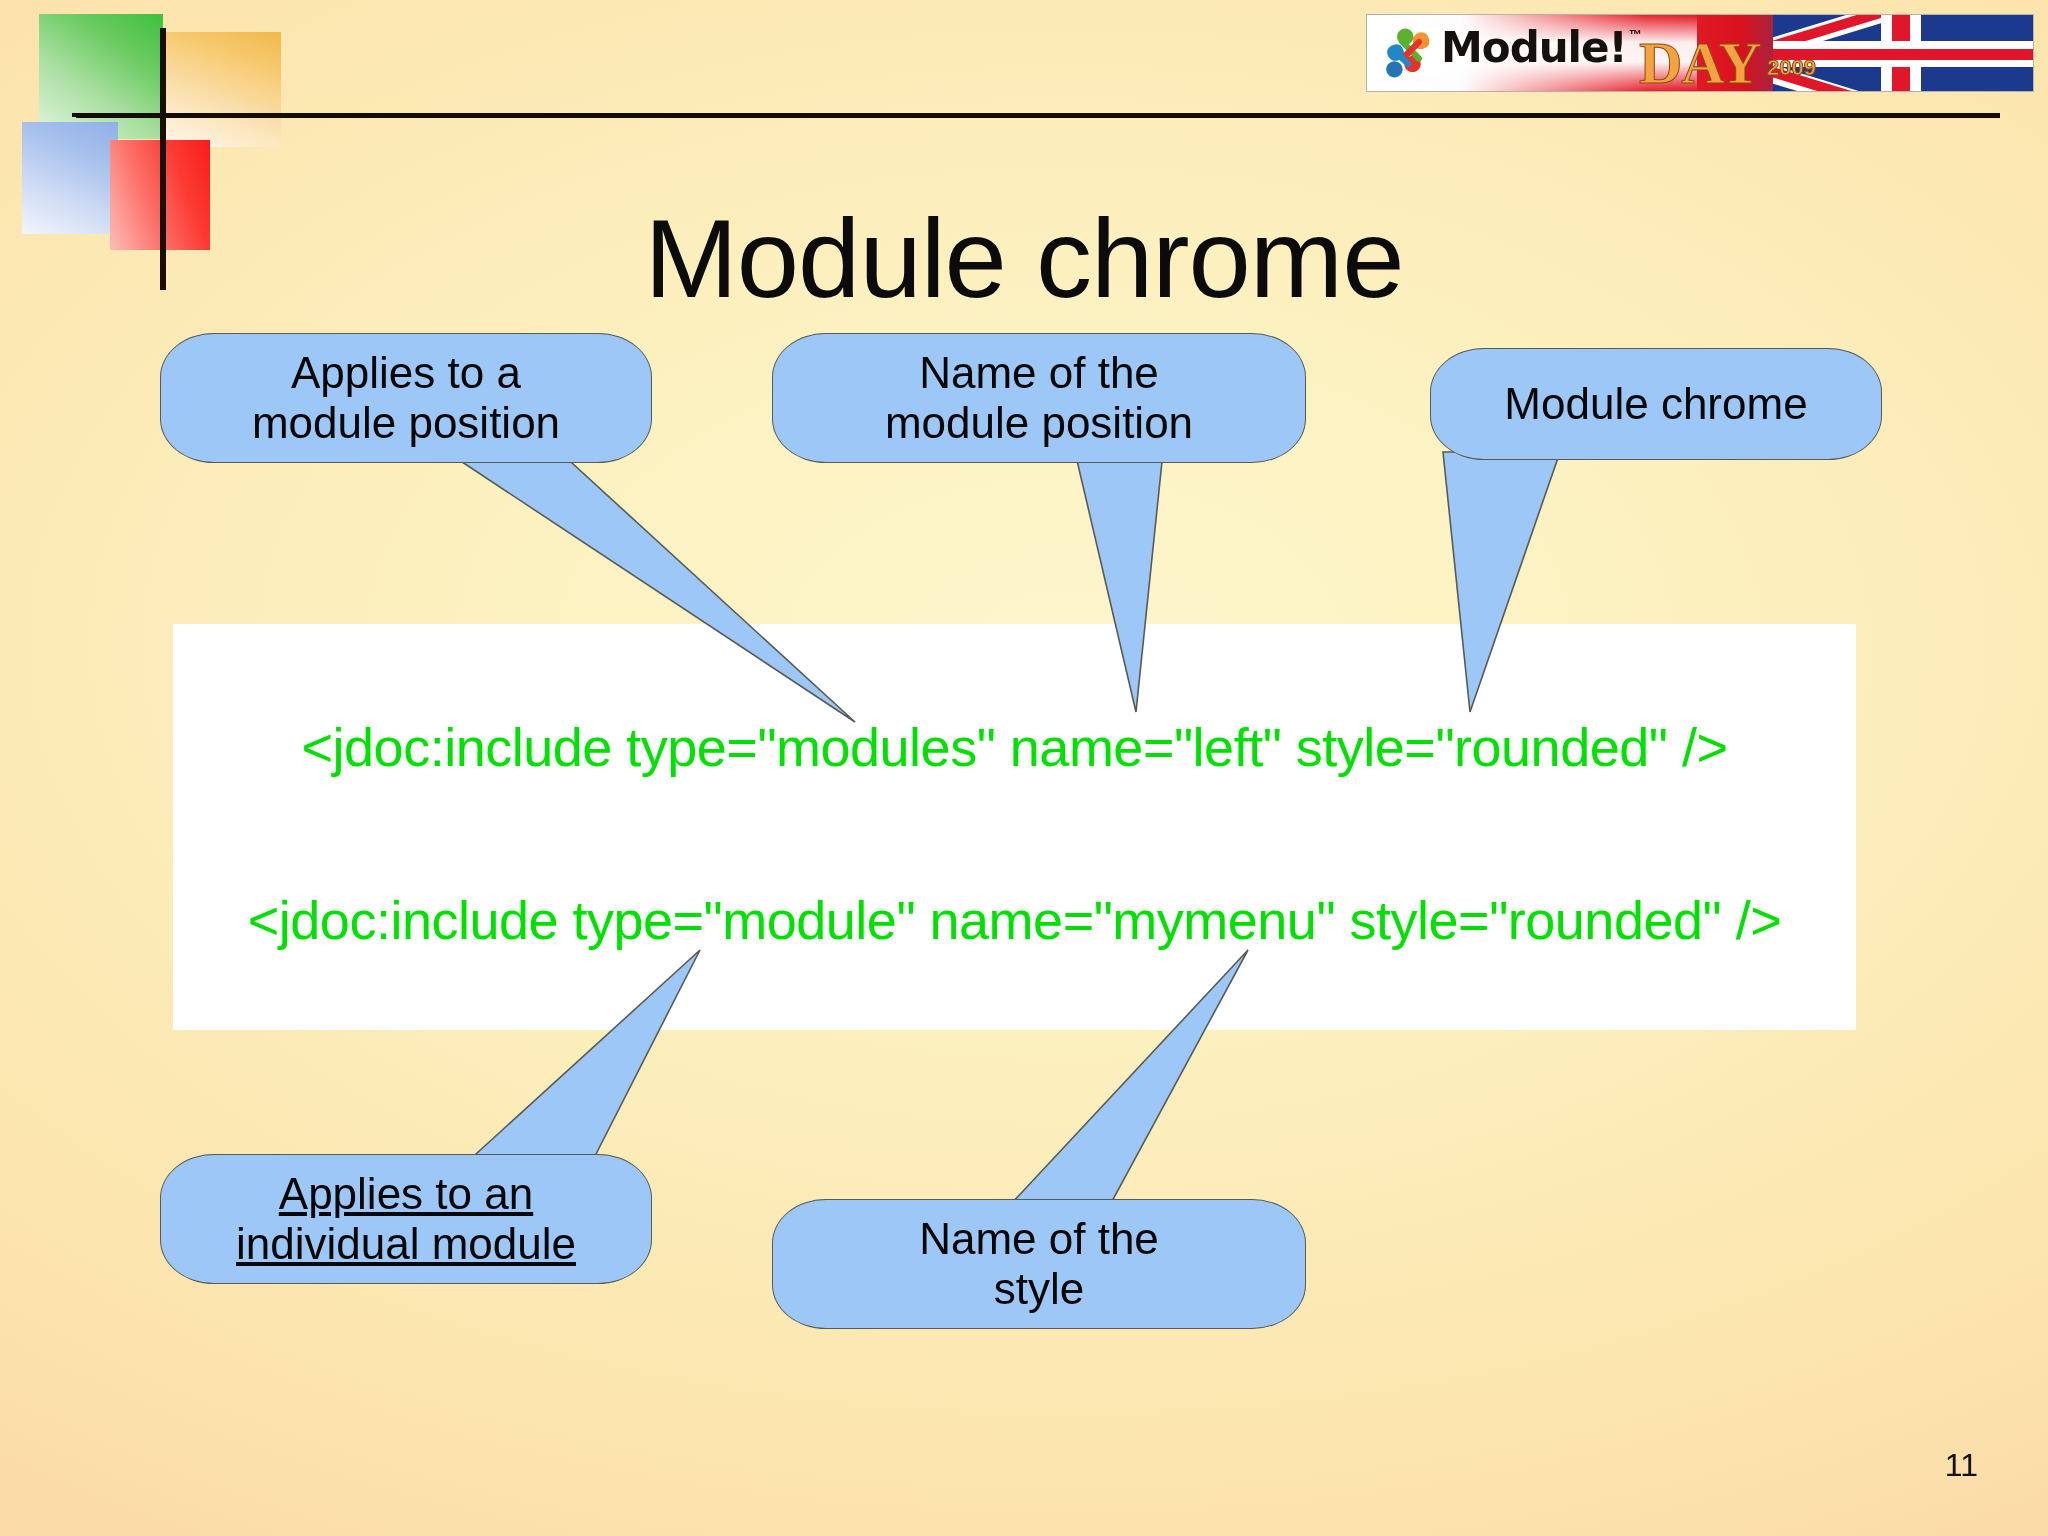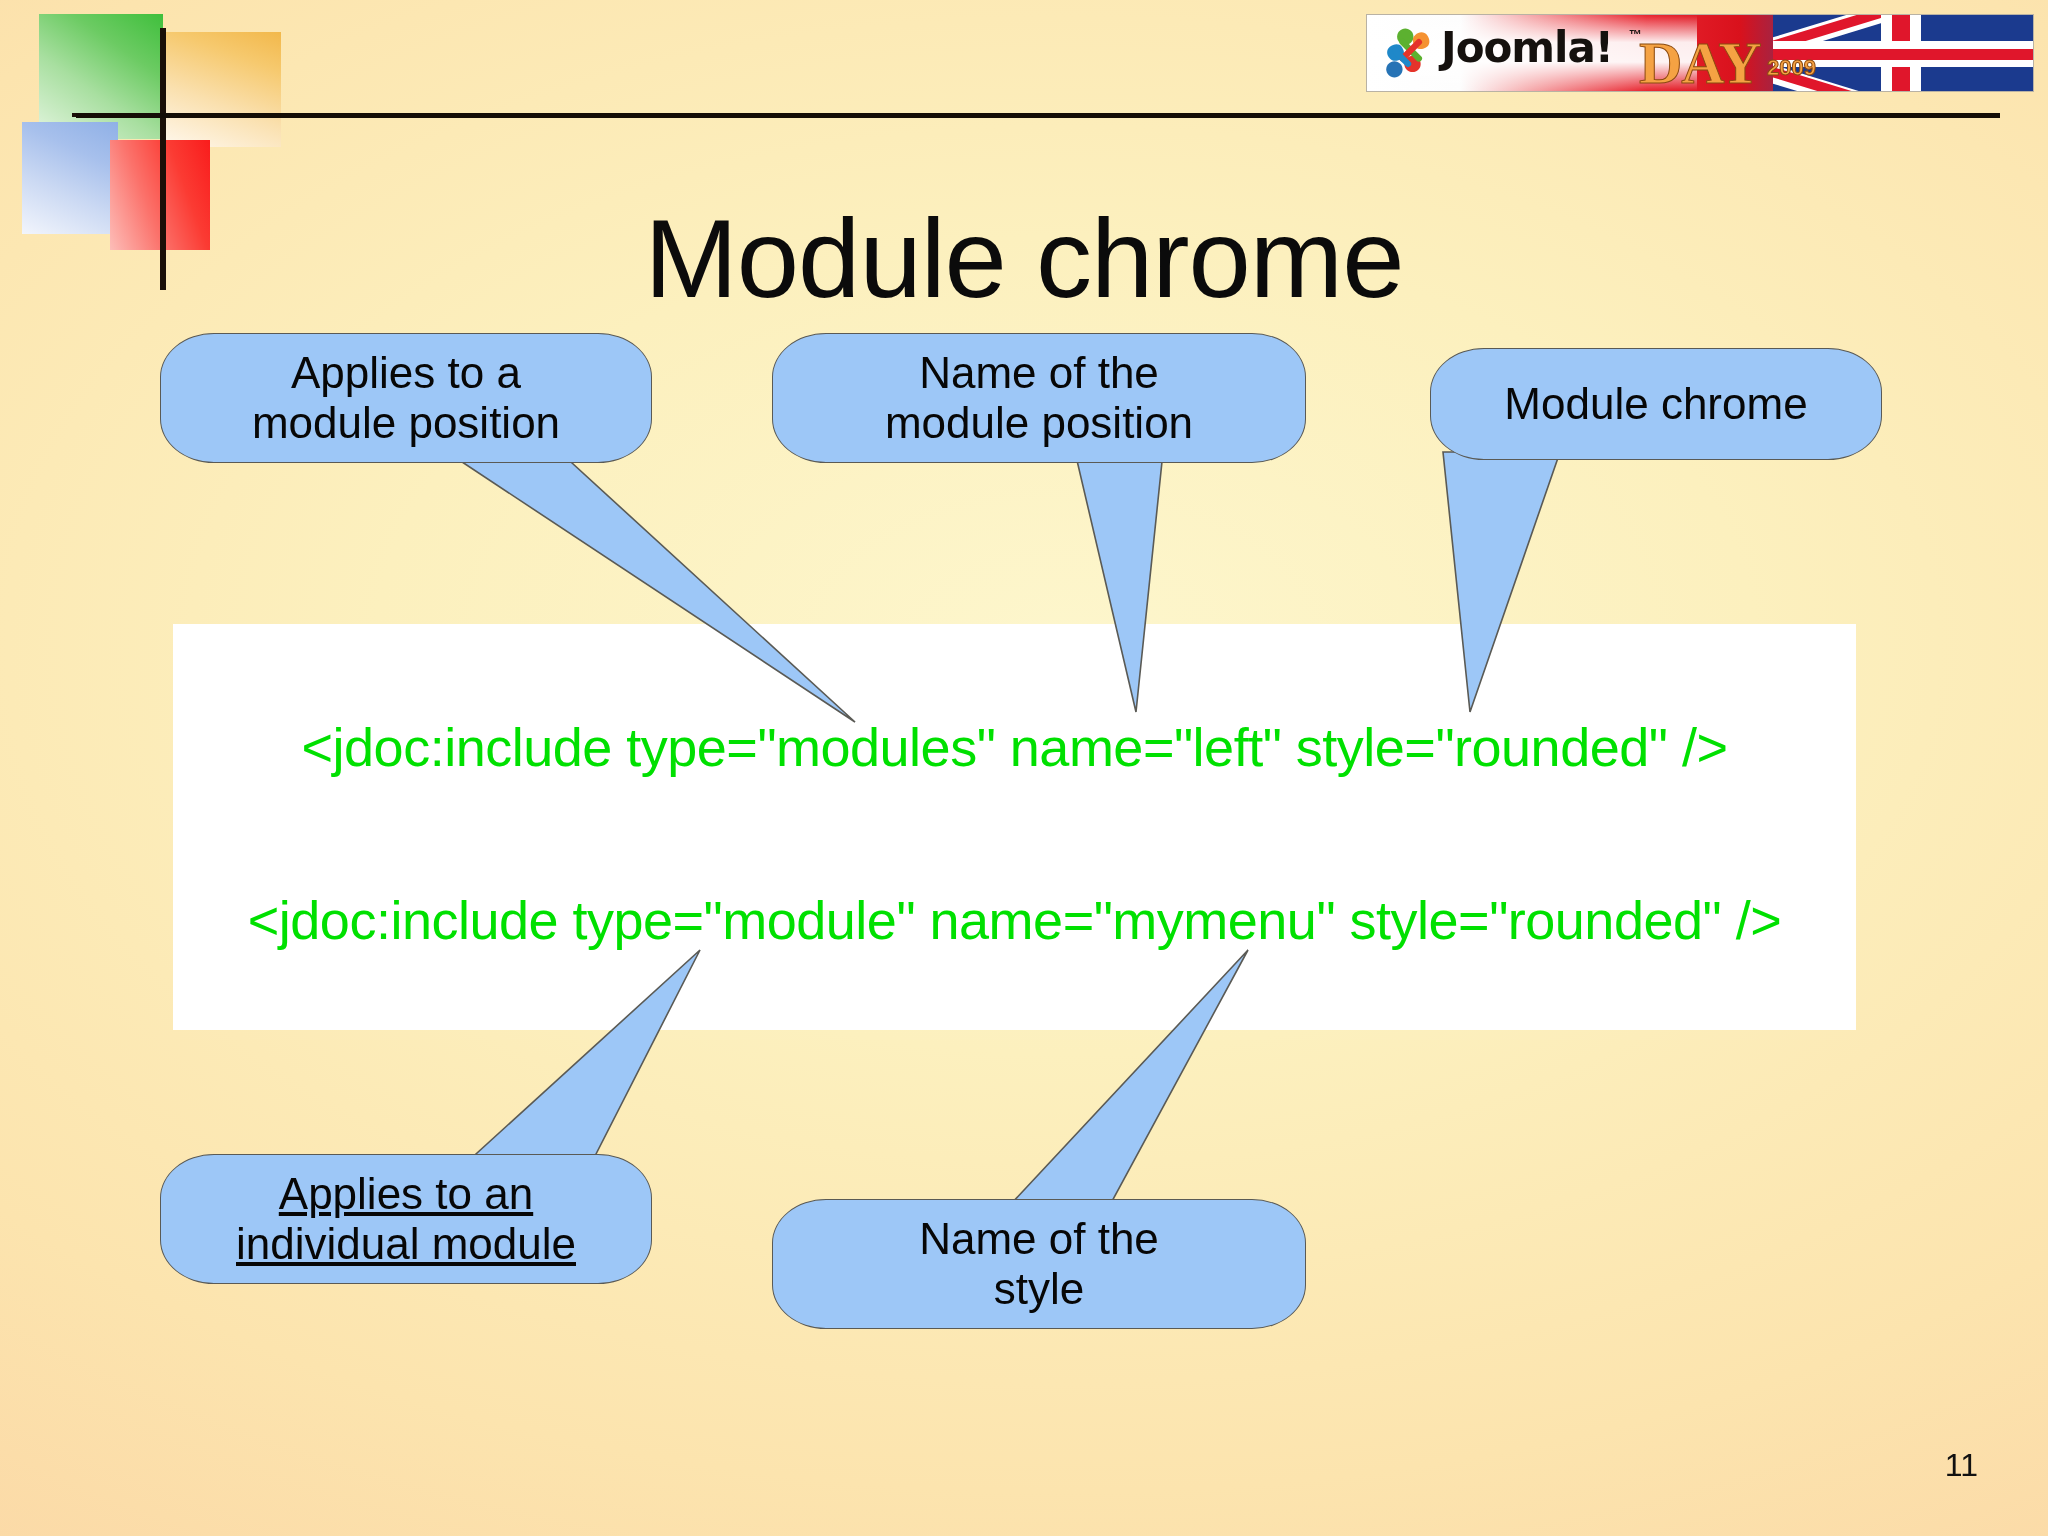--- a/index.html
+++ b/index.html
@@ -252,21 +252,21 @@
     <svg class="jlogo" viewBox="0 0 64 64">
       <path d="M20 14c0-5 4-9 9-9s9 4 9 9-4 9-9 9-9-4-9-9z" fill="#5CB130"></path>
       <path d="M40 12c4-4 10-4 13 0s4 10 0 13-10 4-13 0-4-10 0-13z" fill="#F59232"></path>
       <path d="M12 38c-4-4-4-10 0-13s10-4 13 0 4 10 0 13-10 4-13 0z" fill="#1F88C9"></path>
       <path d="M26 50c0 5-4 9-9 9s-9-4-9-9 4-9 9-9 9 4 9 9z" fill="#2673B5"></path>
       <path d="M46 44c0 5-4 9-9 9s-9-4-9-9 4-9 9-9 9 4 9 9z" fill="#E5332A"></path>
       <path d="M26 20l18 18" stroke="#5CB130" stroke-width="7" fill="none" stroke-linecap="round"></path>
       <path d="M44 20L26 38" stroke="#E5332A" stroke-width="7" fill="none" stroke-linecap="round"></path>
       <path d="M18 30l14 14" stroke="#1F88C9" stroke-width="7" fill="none" stroke-linecap="round"></path>
     </svg>
-    <div class="jtext">Joomla!</div>
+    <div class="jtext">Module!</div>
     <div class="jtm">™</div>
     <div class="dayword">DAY</div>
     <div class="yearword">2009</div>
   </div>
 
   <h1 class="slide-title">Module chrome</h1>
 
   <div class="tail" style="left:0;top:0;width:2048px;height:1536px;">
     <svg width="2048" height="1536" viewBox="0 0 2048 1536">
 

